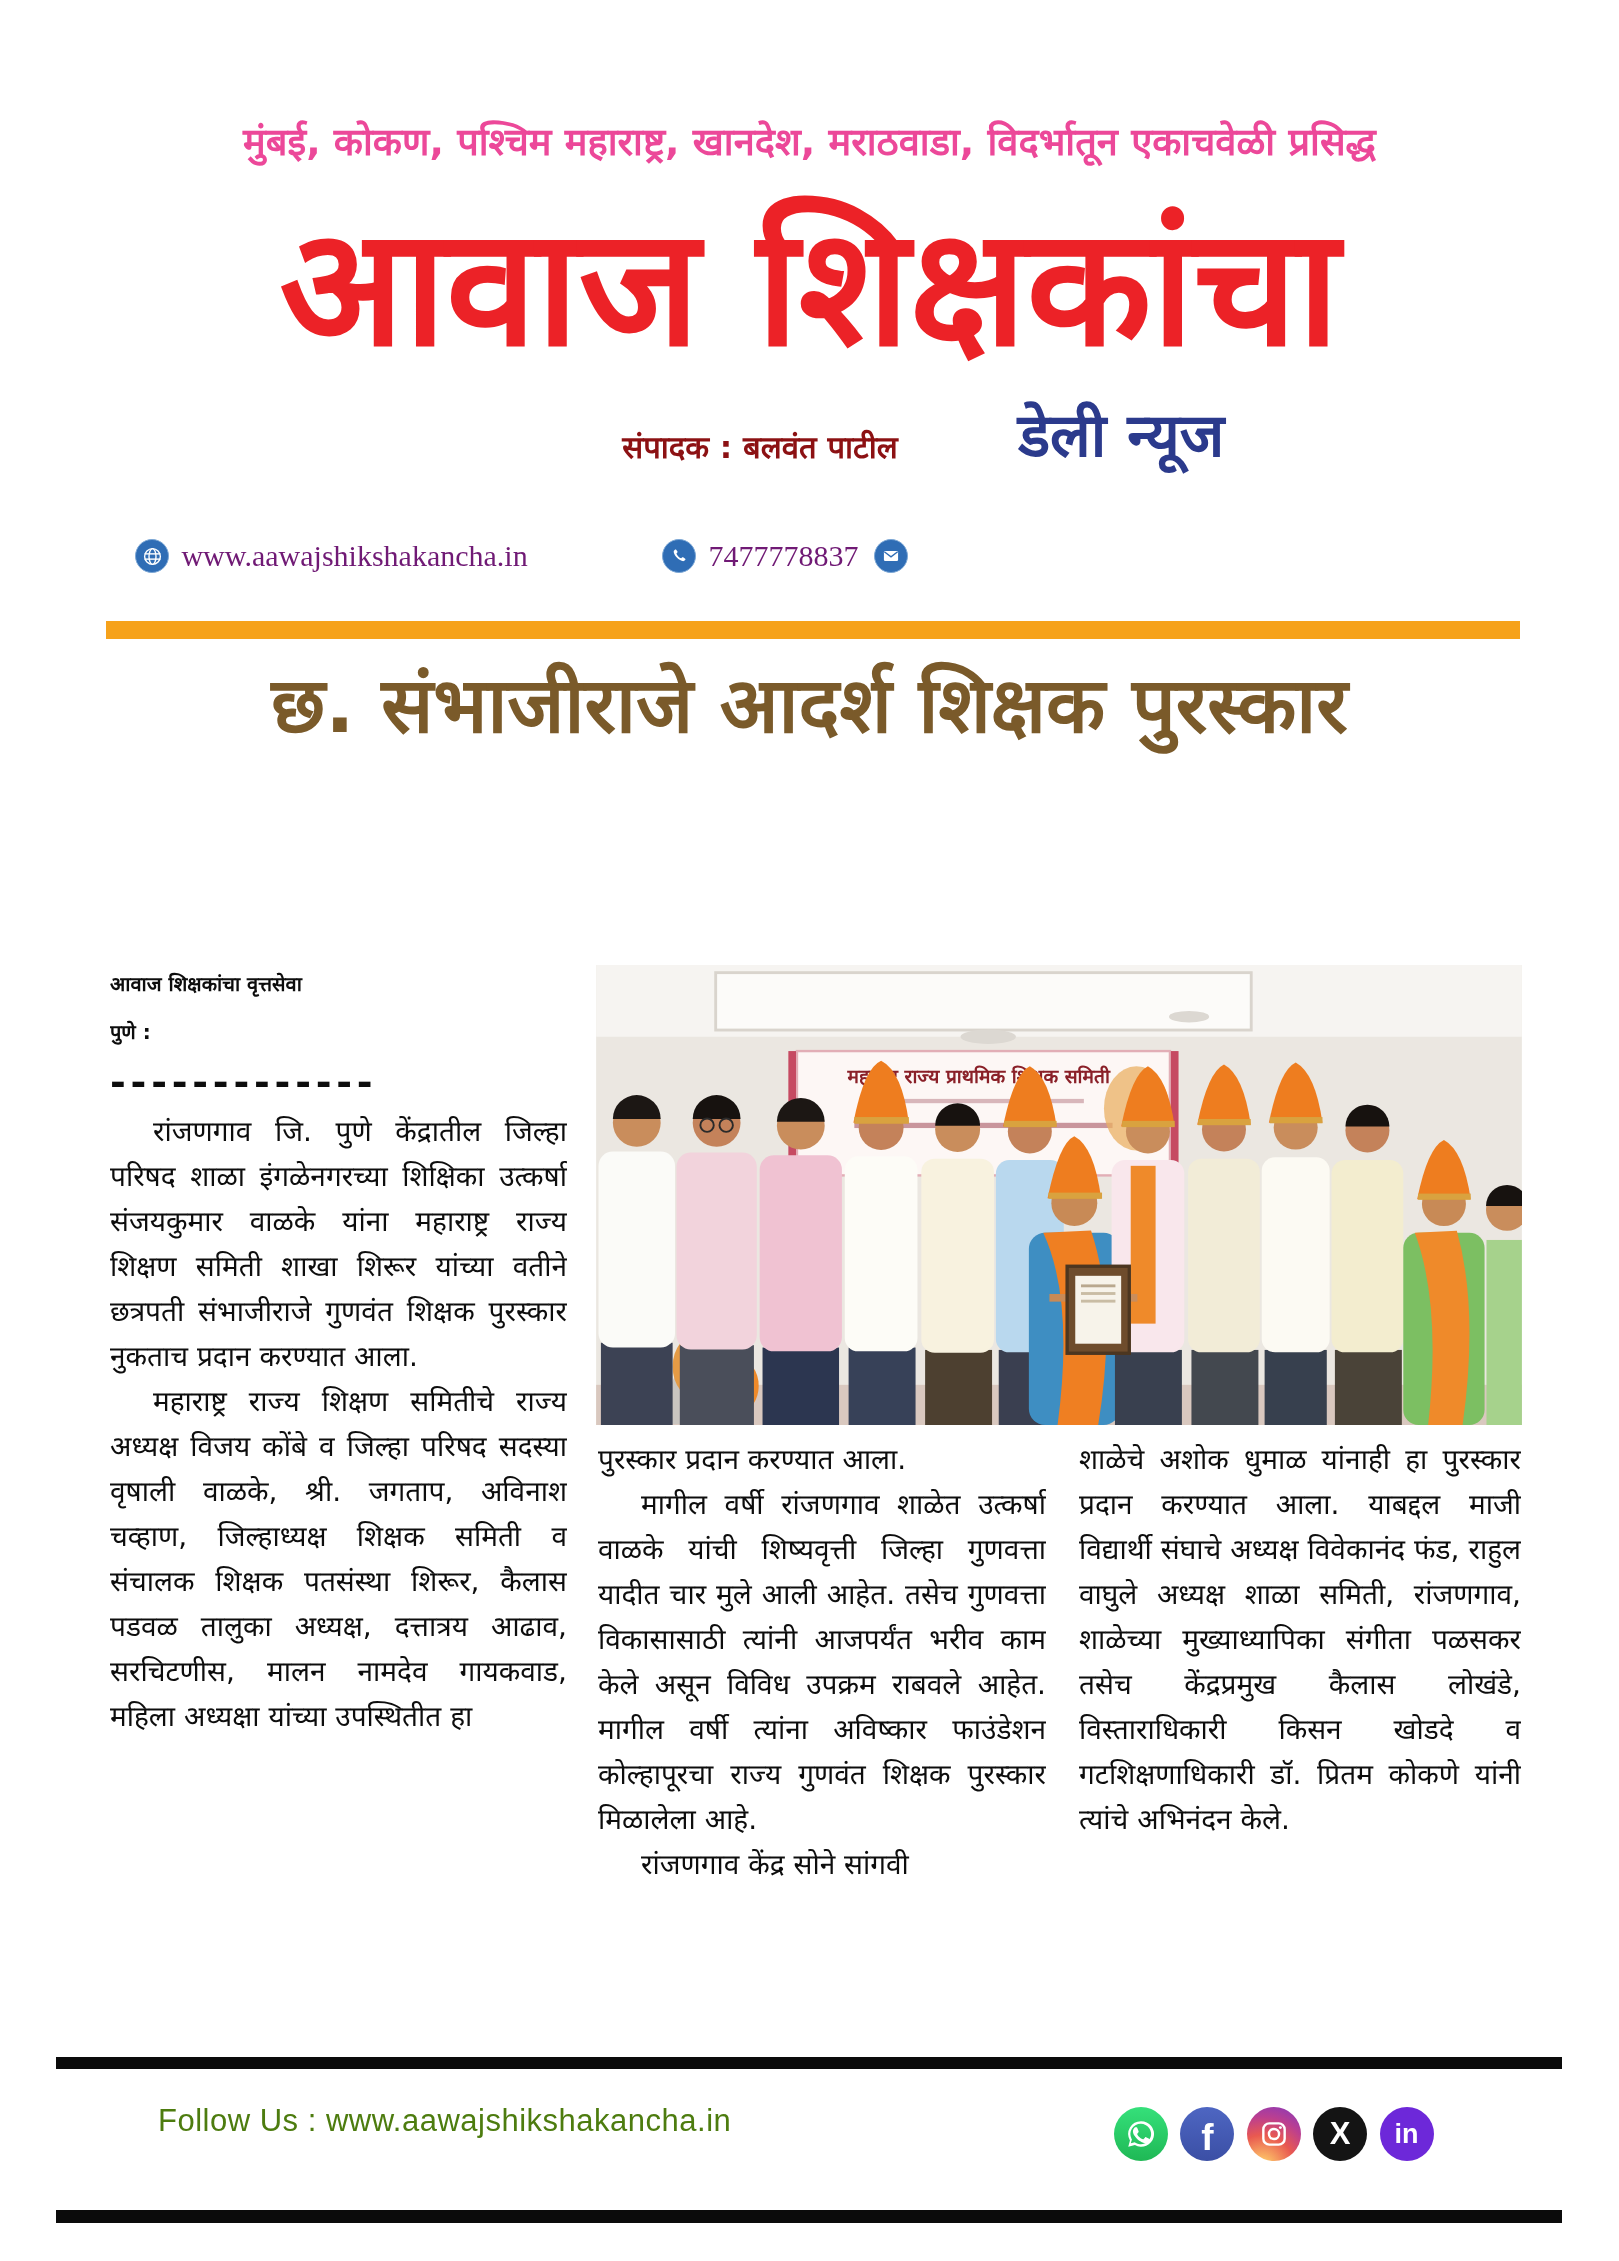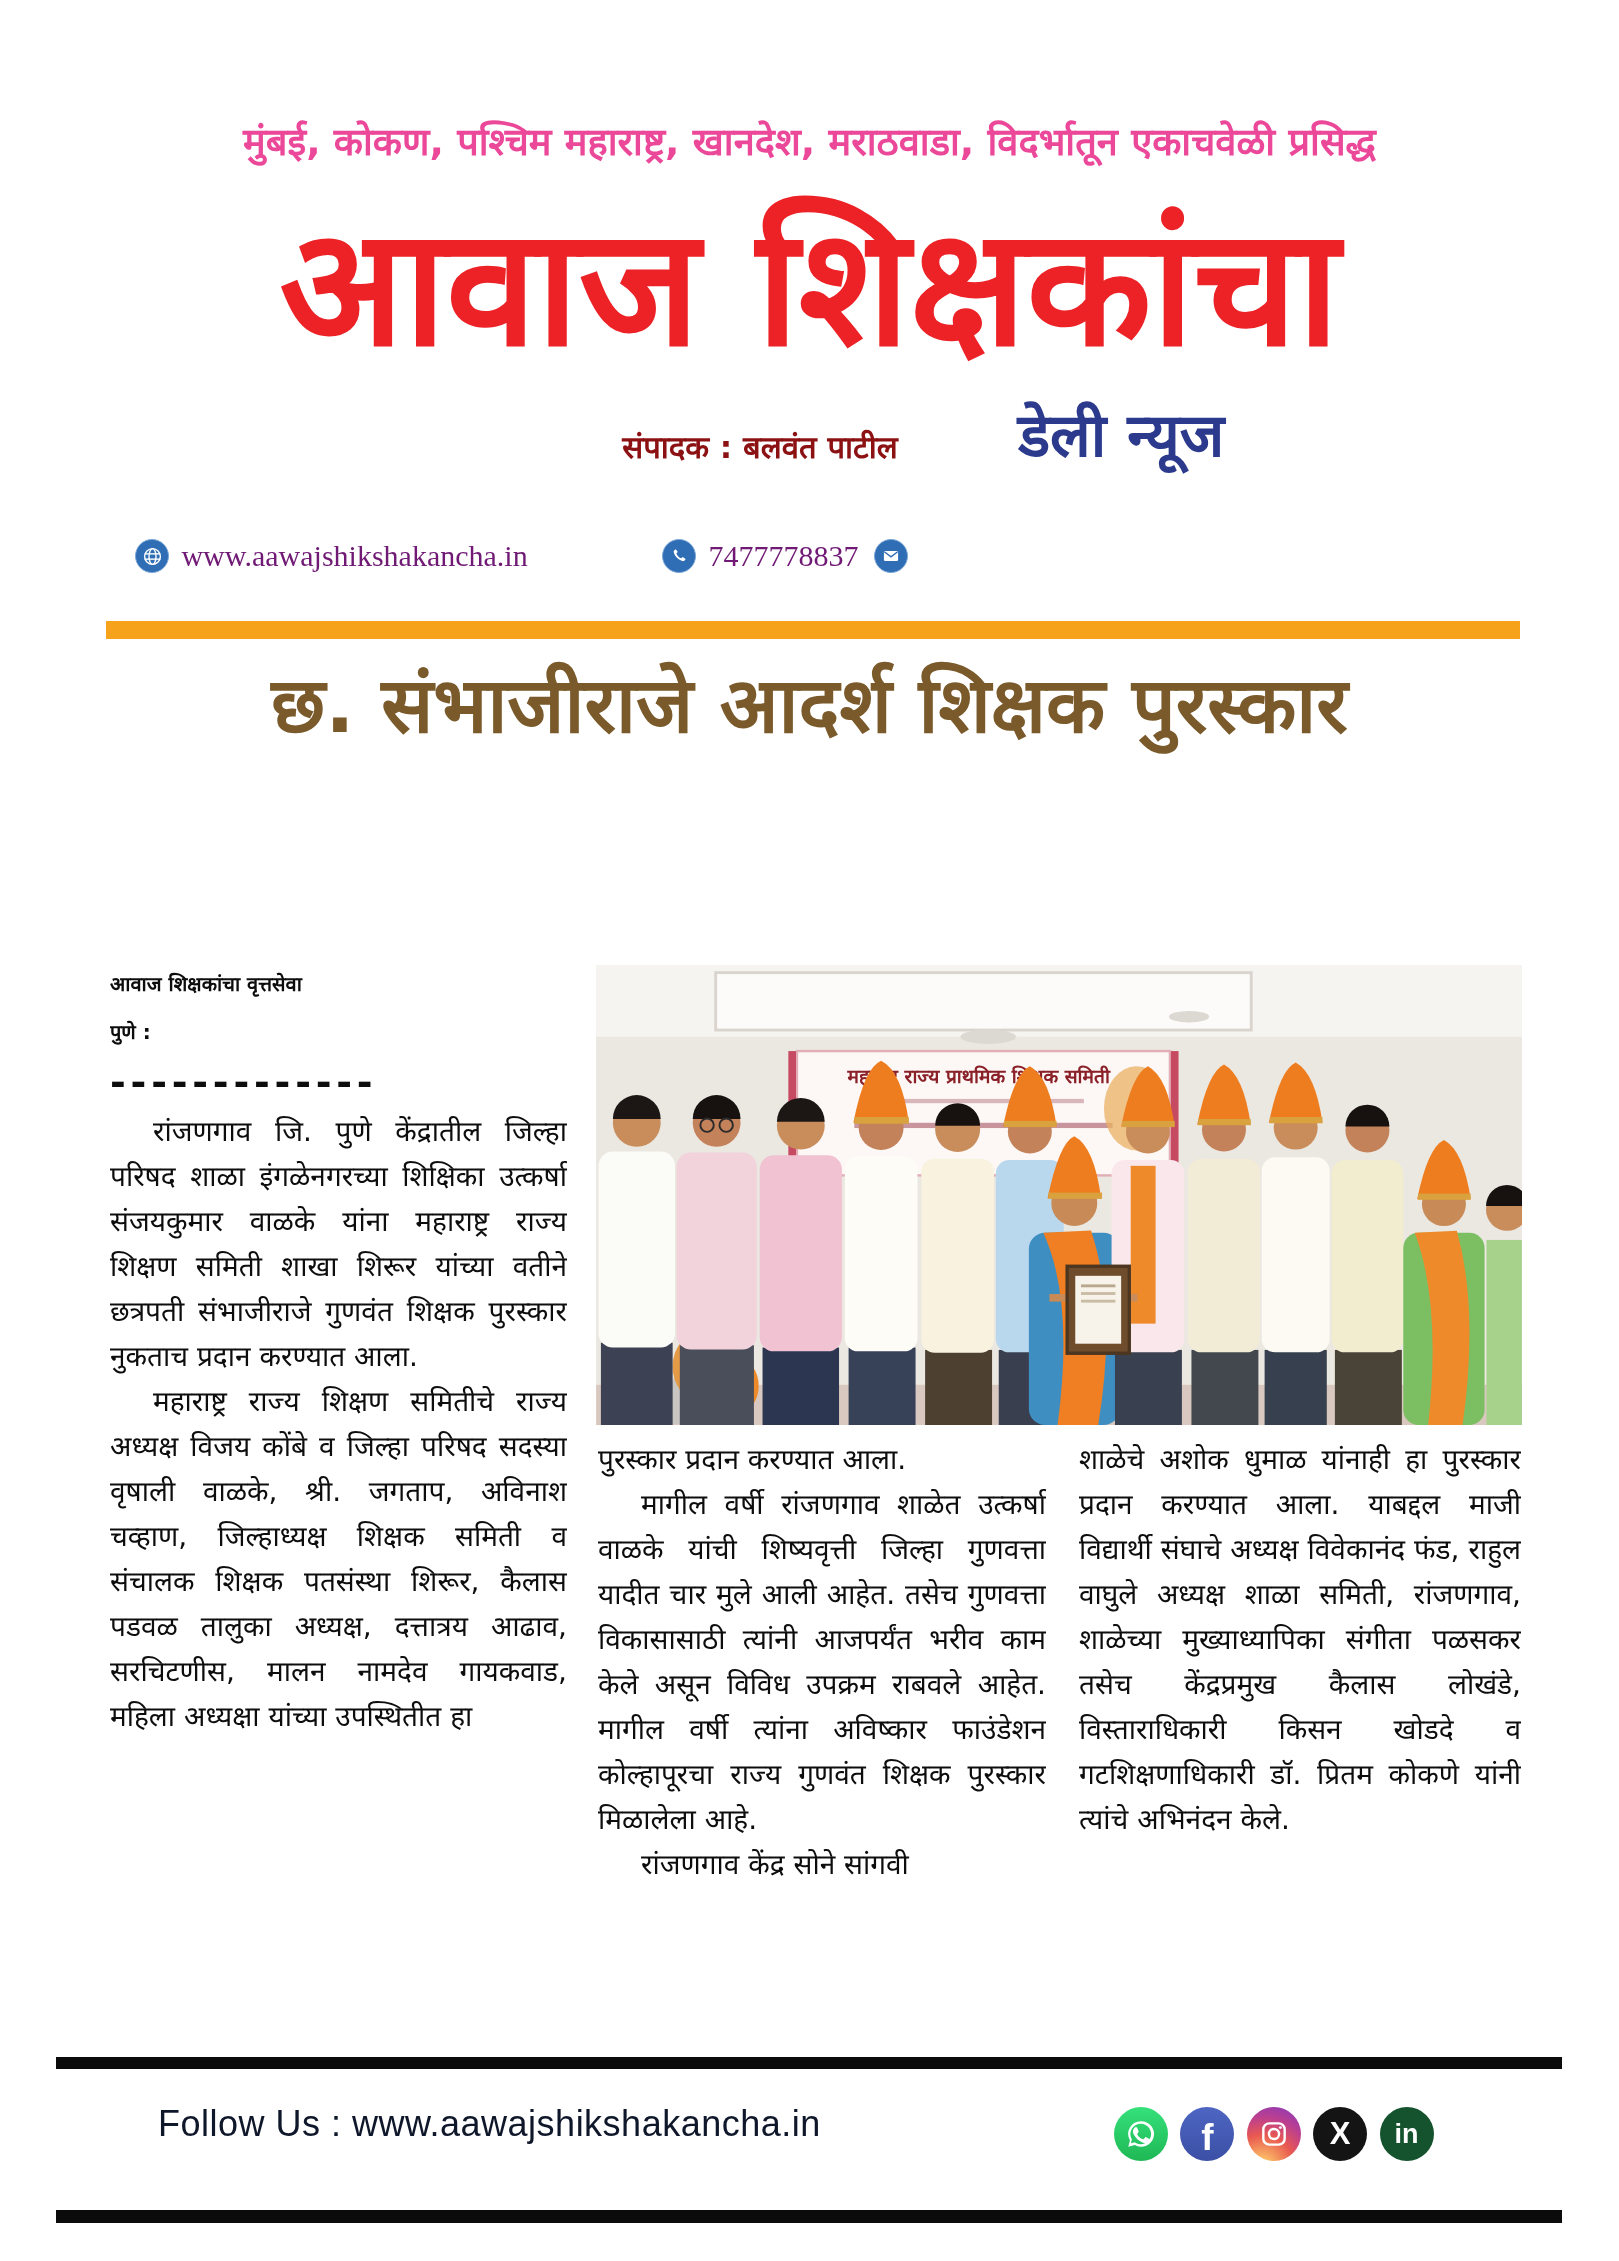--- a/index.html
+++ b/index.html
@@ -32,28 +32,28 @@
 
   #col1{left:110px;top:960px;width:457px;height:1079px;}
   #photo{left:596px;top:965px;width:926px;height:460px;}
   #photo svg{display:block;}
   #col2{left:598px;top:1437px;width:448px;height:603px;}
   #col3{left:1079px;top:1437px;width:442px;height:603px;}
 
   .bar{left:56px;width:1506px;background:#0b0b0b;}
   .bar-top{top:2057px;height:12.4px;}
   .bar-bottom{top:2210px;height:13.4px;}
-  .follow-text{left:158px;top:2103px;font-size:36px;font-weight:400;color:#0f172a;white-space:nowrap;letter-spacing:0.5px;}
+  .follow-text{left:158px;top:2103px;font-size:31px;font-weight:400;color:#4d7c0f;white-space:nowrap;letter-spacing:0.5px;}
   .social-row{left:1114px;top:2107px;display:flex;gap:12.4px;}
   .s-icon{width:54px;height:54px;border-radius:50%;display:flex;align-items:center;justify-content:center;color:#fff;flex:0 0 auto;}
   .s-wa{background:linear-gradient(180deg,#35e07a,#1fb855);}
   .s-fb{background:linear-gradient(180deg,#4e66c2,#3b4fa5);font-size:37px;font-weight:700;}
   .s-ig{background:radial-gradient(circle at 28% 112%,#fdc468 10%,#e95950 45%,#bc3f8f 70%,#8a3ab9 95%);}
   .s-x{background:#141414;font-size:31px;font-weight:700;}
-  .s-in{background:#14532d;font-size:27px;font-weight:700;}
+  .s-in{background:#6d28d9;font-size:27px;font-weight:700;}
   .s-fb span{transform:translateY(3.8px);}
 </style>
 </head>
 <body>
 
 <div id="page">
 
   <div class="abs dev tagline">मुंबई, कोकण, पश्चिम महाराष्ट्र, खानदेश, मराठवाडा, विदर्भातून एकाचवेळी प्रसिद्ध</div>
 
   <div class="abs dev masthead">आवाज शिक्षकांचा</div>

